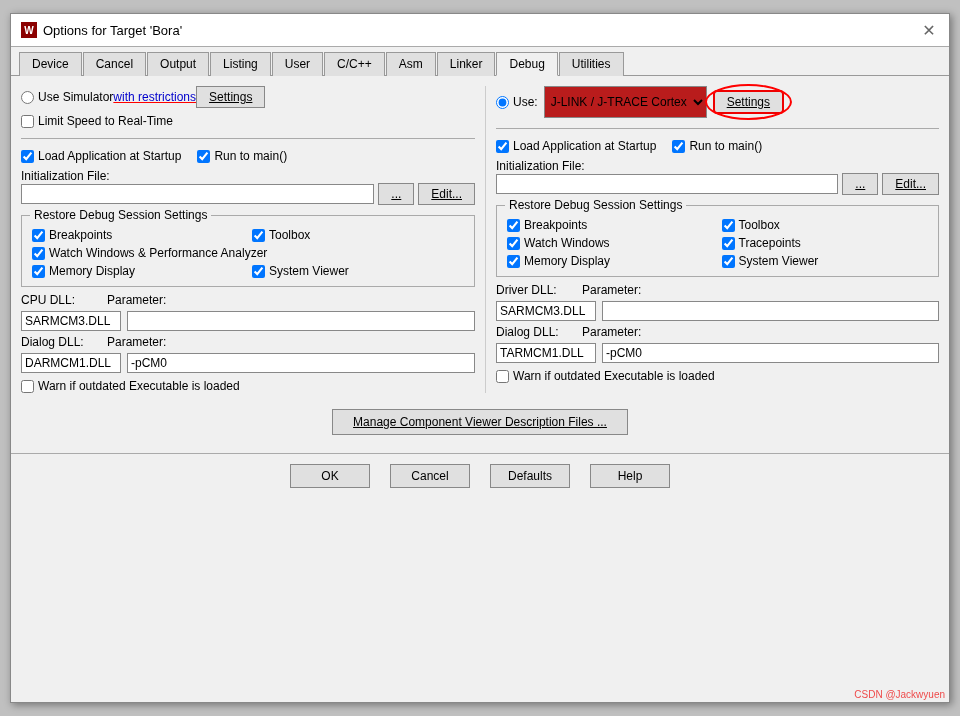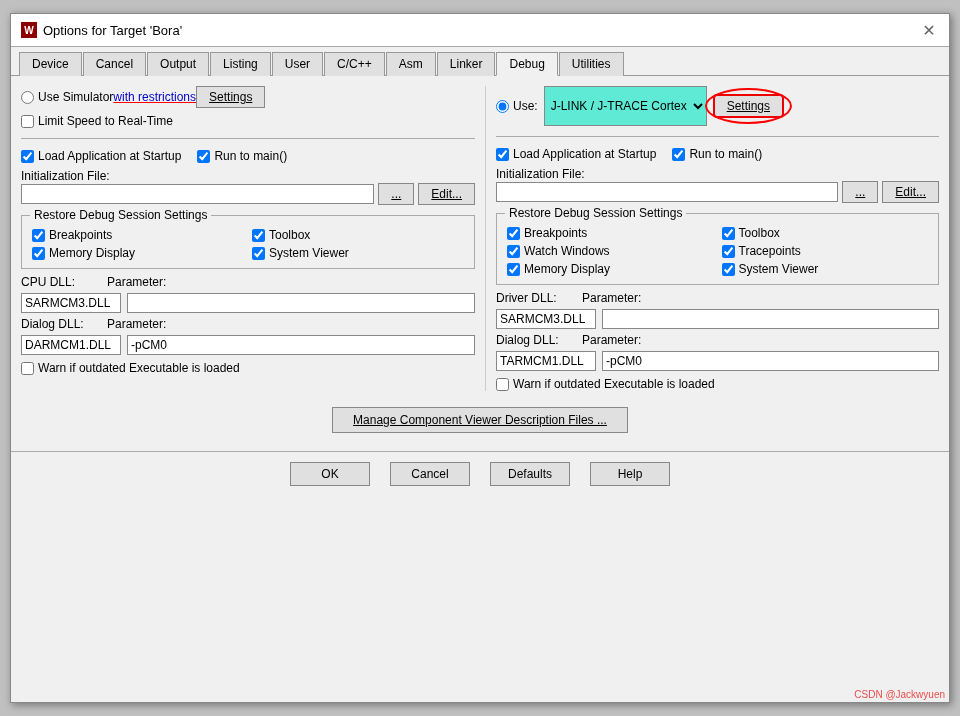--- a/index.html
+++ b/index.html
@@ -225,23 +225,23 @@
       cursor: pointer;
       font-size: 12px;
       min-width: 80px;
     }
     .use-row {
       display: flex;
       align-items: center;
       gap: 6px;
     }
     .dropdown {
-      height: 40px;
-      border: 1px solid #888;
-      background: #5eead4;
+      height: 32px;
+      border: 1px solid #888;
+      background: #b91c1c;
       font-size: 12px;
       padding: 1px 2px;
     }
     .col-divider {
       border-left: 1px solid #ccc;
     }
     
     .red-circle-container {
       position: relative;
       display: inline-block;
@@ -346,20 +346,24 @@
           <span class="group-box-legend">Restore Debug Session Settings</span>
           <div class="group-inner">
             <label class="checkbox-row">
               <input type="checkbox" checked="" style="">
               <span>Breakpoints</span>
             </label>
             <label class="checkbox-row">
               <input type="checkbox" checked="" style="">
               <span>Toolbox</span>
             </label>
+            <label class="checkbox-row" style="grid-column: span 2;">
+              <input type="checkbox" checked="" style="">
+              <span>Watch Windows &amp; Performance Analyzer</span>
+            </label>
             <label class="checkbox-row">
               <input type="checkbox" checked="" style="">
               <span>Memory Display</span>
             </label>
             <label class="checkbox-row">
               <input type="checkbox" checked="" style="">
               <span>System Viewer</span>
             </label>
           </div>
         </div>

